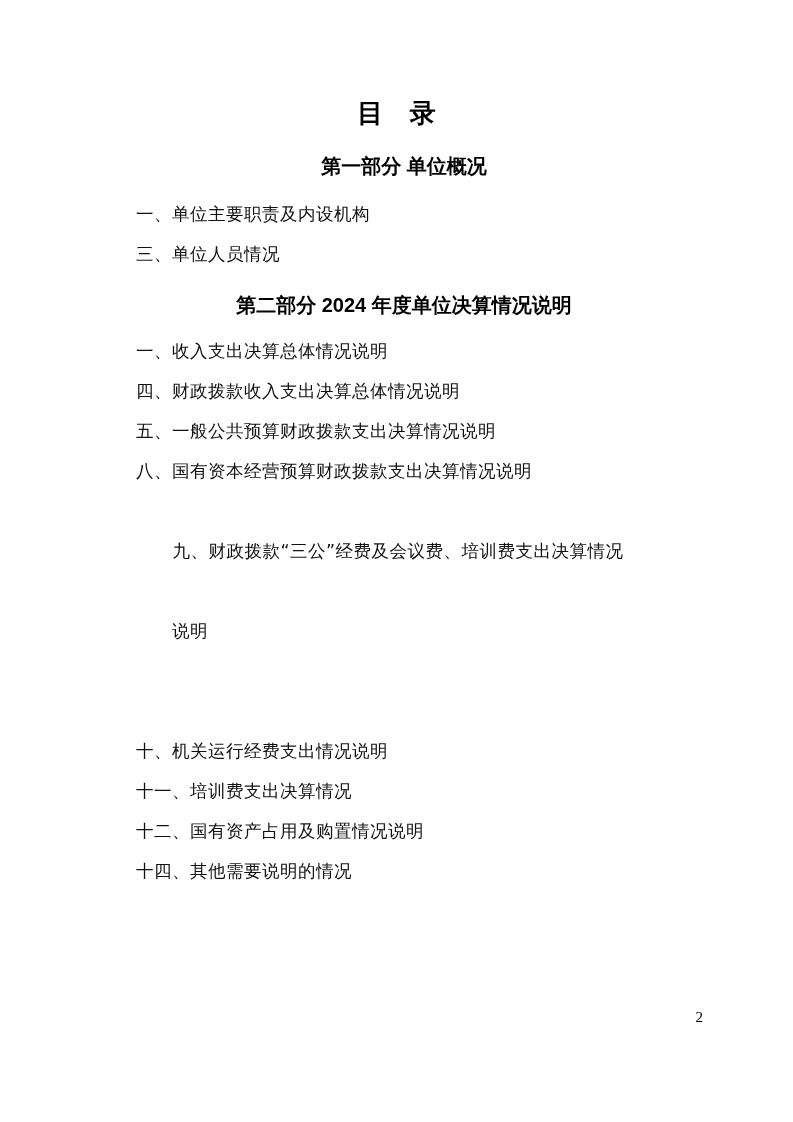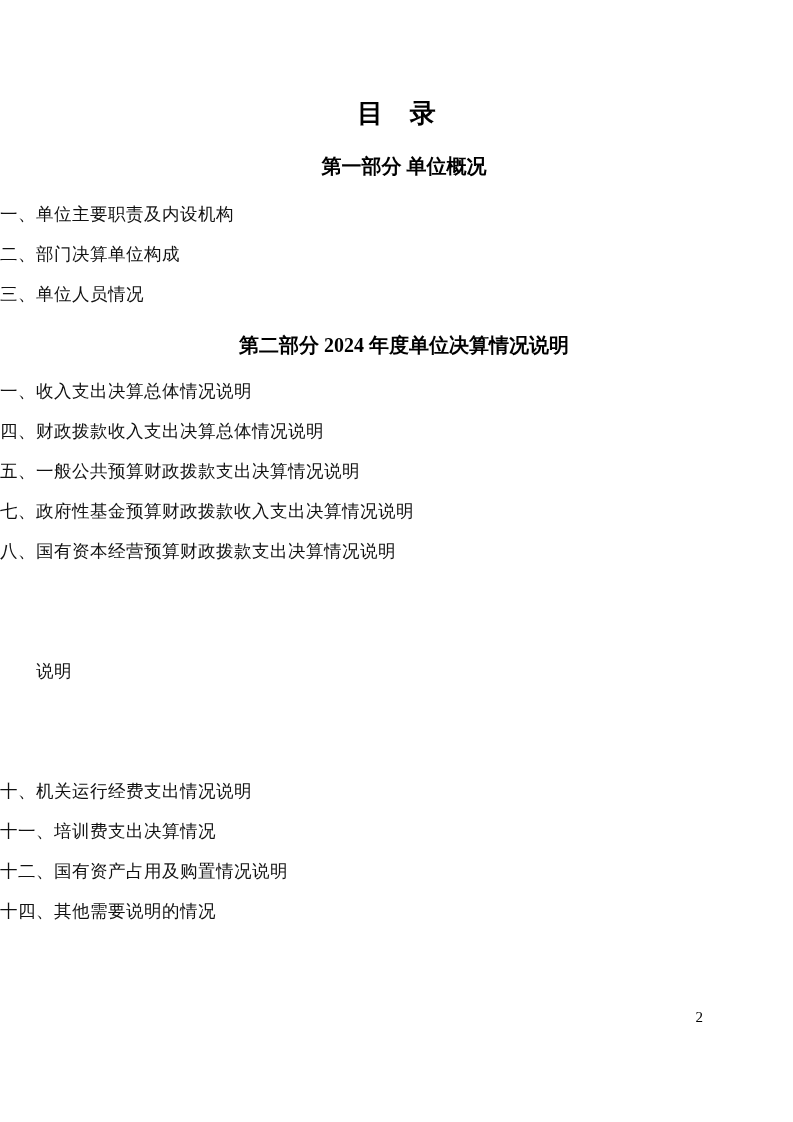--- a/index.html
+++ b/index.html
@@ -29,21 +29,21 @@
     font-family: "Liberation Serif", "DejaVu Serif", serif;
     font-weight: bold;
     font-size: 26px;
     letter-spacing: 10px;
     margin: 0;
     padding-top: 96px;
     padding-left: 10px;
   }
   .part-heading {
     text-align: center;
-    font-family: Liberation Serif, serif;
+    font-family: Liberation Sans, sans-serif;
     font-weight: bold;
     font-size: 20px;
     margin: 0;
     padding-left: 15px;
   }
   .part-heading.first {
     padding-top: 22px;
   }
   .part-heading.second {
     padding-top: 18px;
@@ -51,20 +51,21 @@
   .toc-list {
     list-style: none;
     margin: 0;
     padding: 0;
   }
   .toc-item {
     font-family: "DejaVu Sans", "Liberation Sans", sans-serif;
     font-size: 17.5px;
     line-height: 40px;
     color: #111111;
+    padding-left: 136px;
     padding-right: 90px;
     white-space: pre-wrap;
     letter-spacing: 0.5px;
   }
   .toc-item .cont {
     display: block;
     padding-left: 36px;
   }
   .group-one {
     padding-top: 14px;
@@ -85,33 +86,32 @@
 <body>
 
 <div class="page">
 
   <h1 class="doc-title">目  录</h1>
 
   <h2 class="part-heading first">第一部分   单位概况</h2>
 
   <ul class="toc-list group-one">
     <li class="toc-item">一、单位主要职责及内设机构</li>
-    <li class="toc-item">二、部门决算单位构成</li>
     <li class="toc-item">三、单位人员情况</li>
   </ul>
 
   <h2 class="part-heading second">第二部分   2024 年度单位决算情况说明</h2>
 
   <ul class="toc-list group-two">
     <li class="toc-item">一、收入支出决算总体情况说明</li>
     <li class="toc-item">四、财政拨款收入支出决算总体情况说明</li>
     <li class="toc-item">五、一般公共预算财政拨款支出决算情况说明</li>
-    <li class="toc-item">七、政府性基金预算财政拨款收入支出决算情况说明</li>
     <li class="toc-item">八、国有资本经营预算财政拨款支出决算情况说明</li>
     <li class="toc-item">
+      <span>九、财政拨款“三公”经费及会议费、培训费支出决算情况</span>
       <span class="cont">说明</span>
     </li>
     <li class="toc-item">十、机关运行经费支出情况说明</li>
     <li class="toc-item">十一、培训费支出决算情况</li>
     <li class="toc-item">十二、国有资产占用及购置情况说明</li>
     <li class="toc-item">十四、其他需要说明的情况</li>
   </ul>
 
   <div class="page-number">2</div>
 

